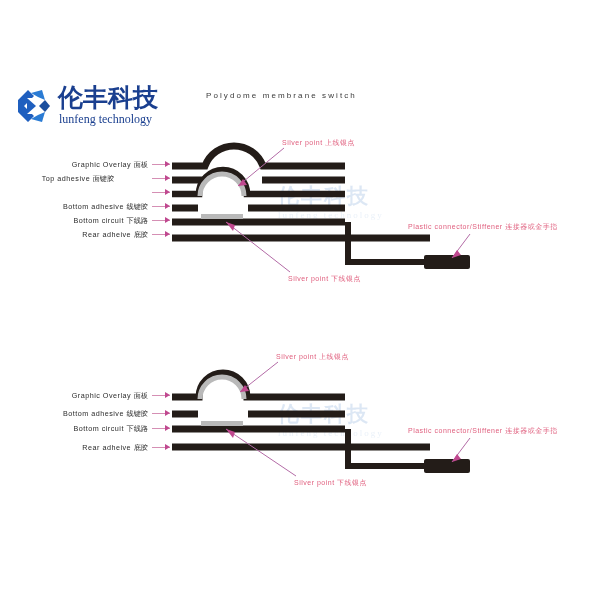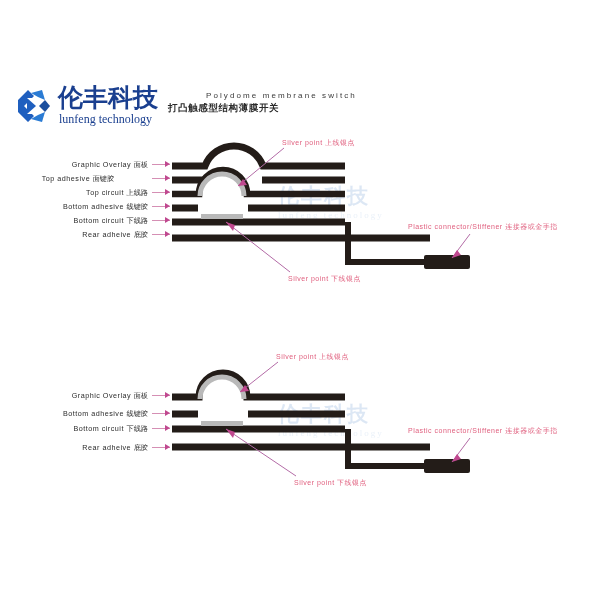--- a/index.html
+++ b/index.html
@@ -60,45 +60,40 @@
       <path d="M31 14 L36 20 L31 26 L25 20 Z" fill="#1b4f9e"></path>
       <path d="M24 29 L31 26 L28 36 L17 33 Z" fill="#2a7bd4"></path>
       <path d="M13 12 L22 12 L22 28 L13 28 Z" fill="#ffffff"></path>
       <path d="M13 12 L22 20 L13 28 Z" fill="#1f5fbf"></path>
     </svg>
     <div class="logo-cn">伦丰科技</div>
     <div class="logo-en">lunfeng technology</div>
   </div>
 
   <div class="head-en">Polydome membrane switch</div>
-  <div class="head-cn">打凸触感型结构薄膜开关</div>
 
   <div class="wm" style="left:278px;top:182px;">
     <div class="wm-cn">伦丰科技</div>
     <div class="wm-en">lunfeng technology</div>
   </div>
 
   <div class="lbl" style="left:0px;top:160px;width:148px;">
     <span>Graphic Overlay</span>
     <span class="cn">面板</span>
   </div>
   <div class="pinkline" style="left:152px;top:164px;width:18px;"></div>
   <div class="arrow" style="left:165px;top:161px;"></div>
 
   <div class="lbl" style="left:4px;top:174px;width:148px;text-align:center;">
     <span>Top adhesive</span>
     <span class="cn">面键胶</span>
   </div>
   <div class="pinkline" style="left:152px;top:178px;width:18px;"></div>
   <div class="arrow" style="left:165px;top:175px;"></div>
 
-  <div class="lbl" style="left:0px;top:188px;width:148px;">
-    <span>Top circuit</span>
-    <span class="cn">上线路</span>
-  </div>
   <div class="pinkline" style="left:152px;top:192px;width:18px;"></div>
   <div class="arrow" style="left:165px;top:189px;"></div>
 
   <div class="lbl" style="left:0px;top:202px;width:148px;">
     <span>Bottom adhesive</span>
     <span class="cn">线键胶</span>
   </div>
   <div class="pinkline" style="left:152px;top:206px;width:18px;"></div>
   <div class="arrow" style="left:165px;top:203px;"></div>
 

